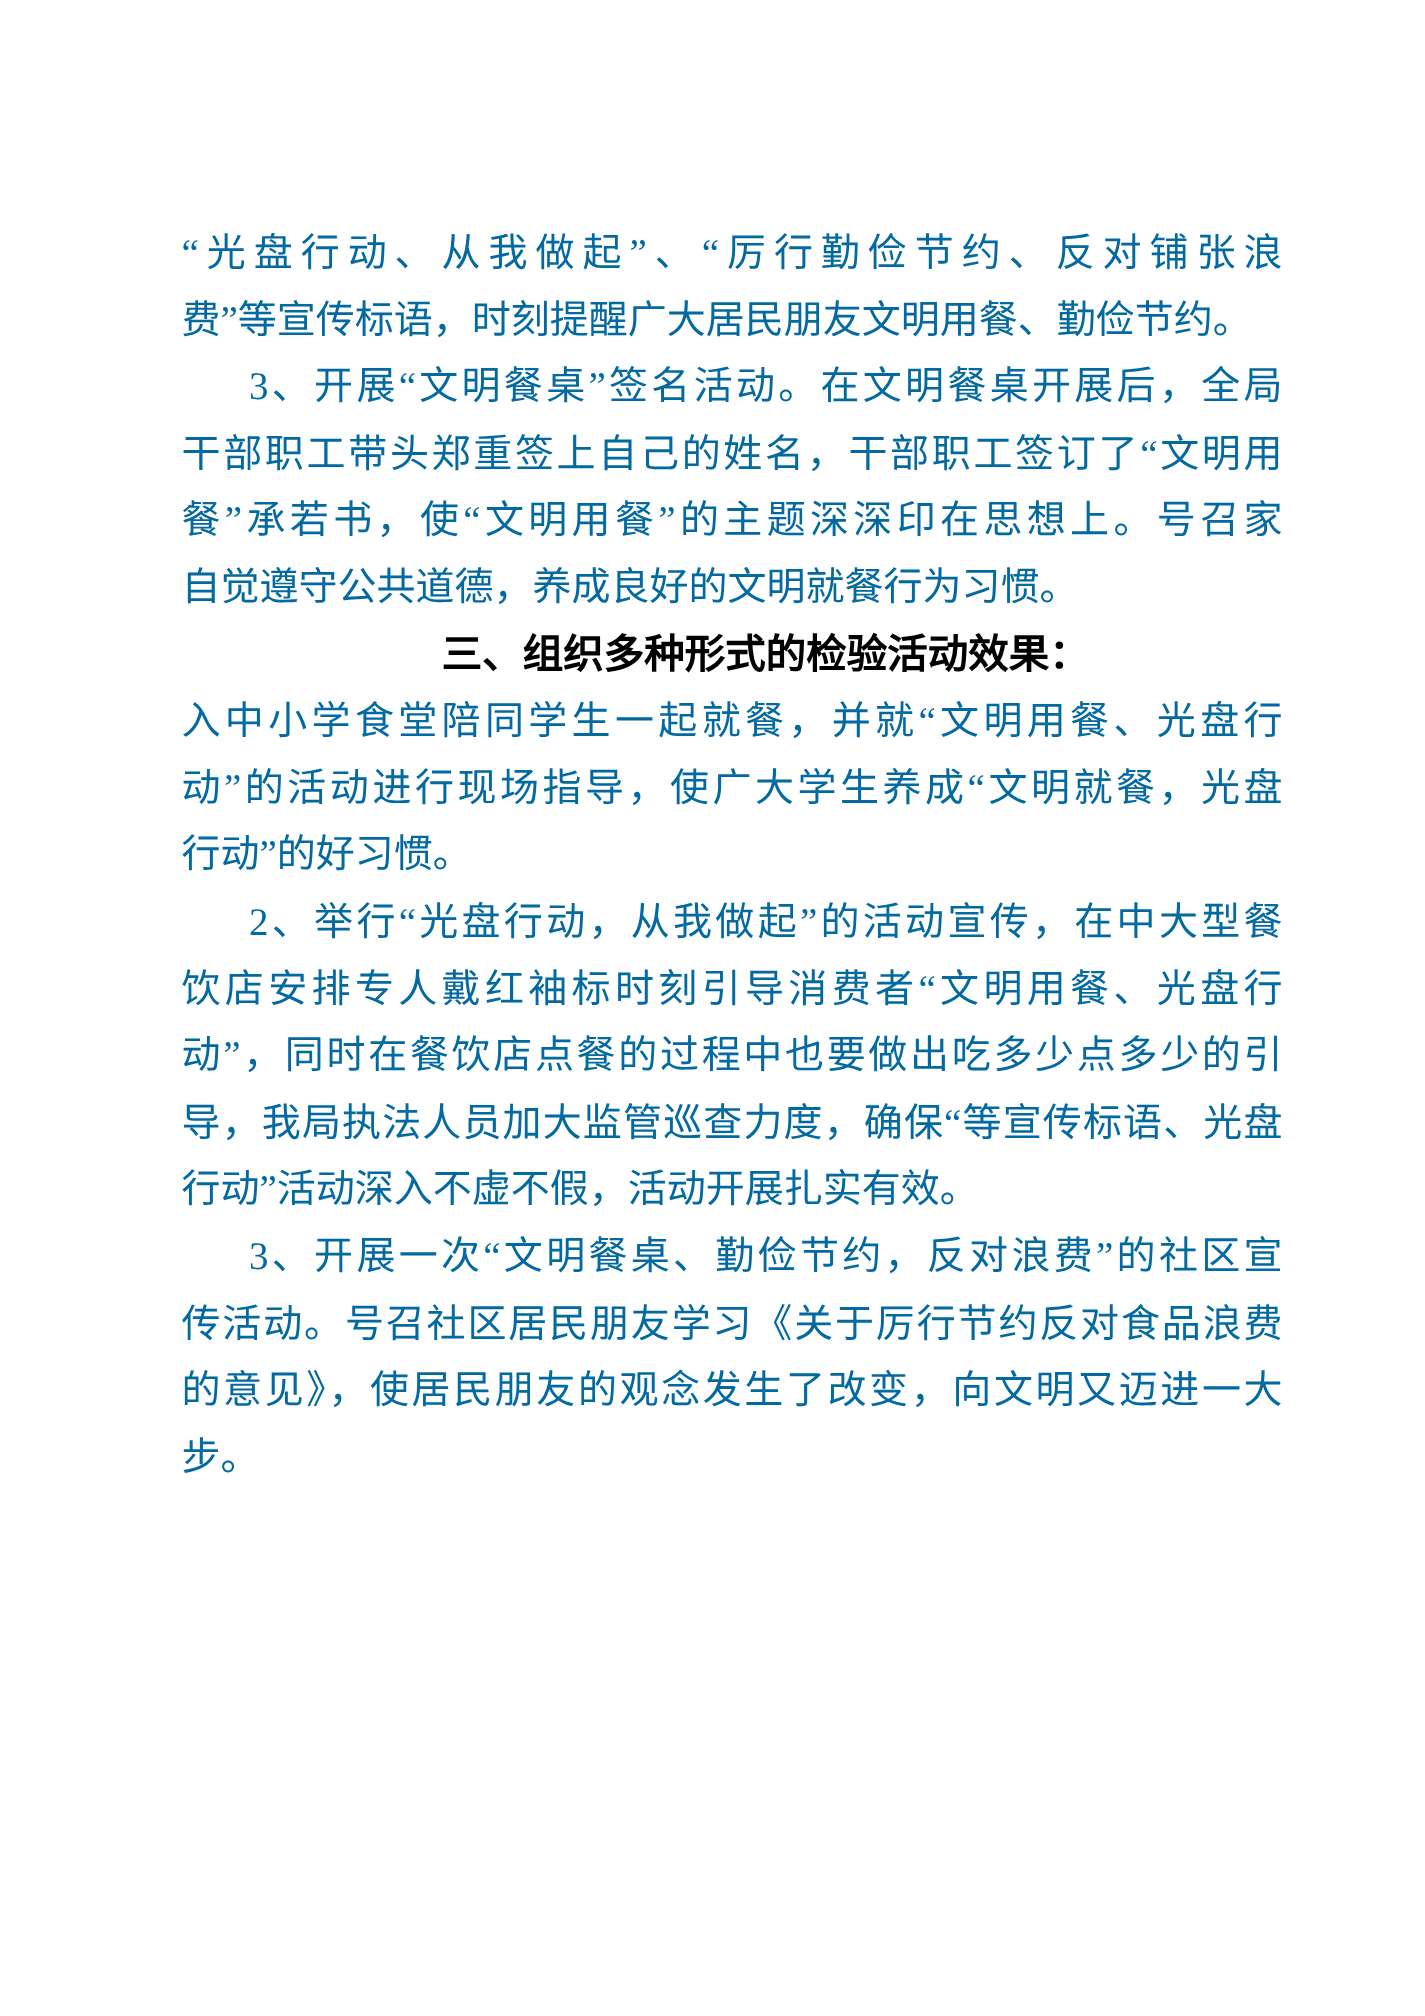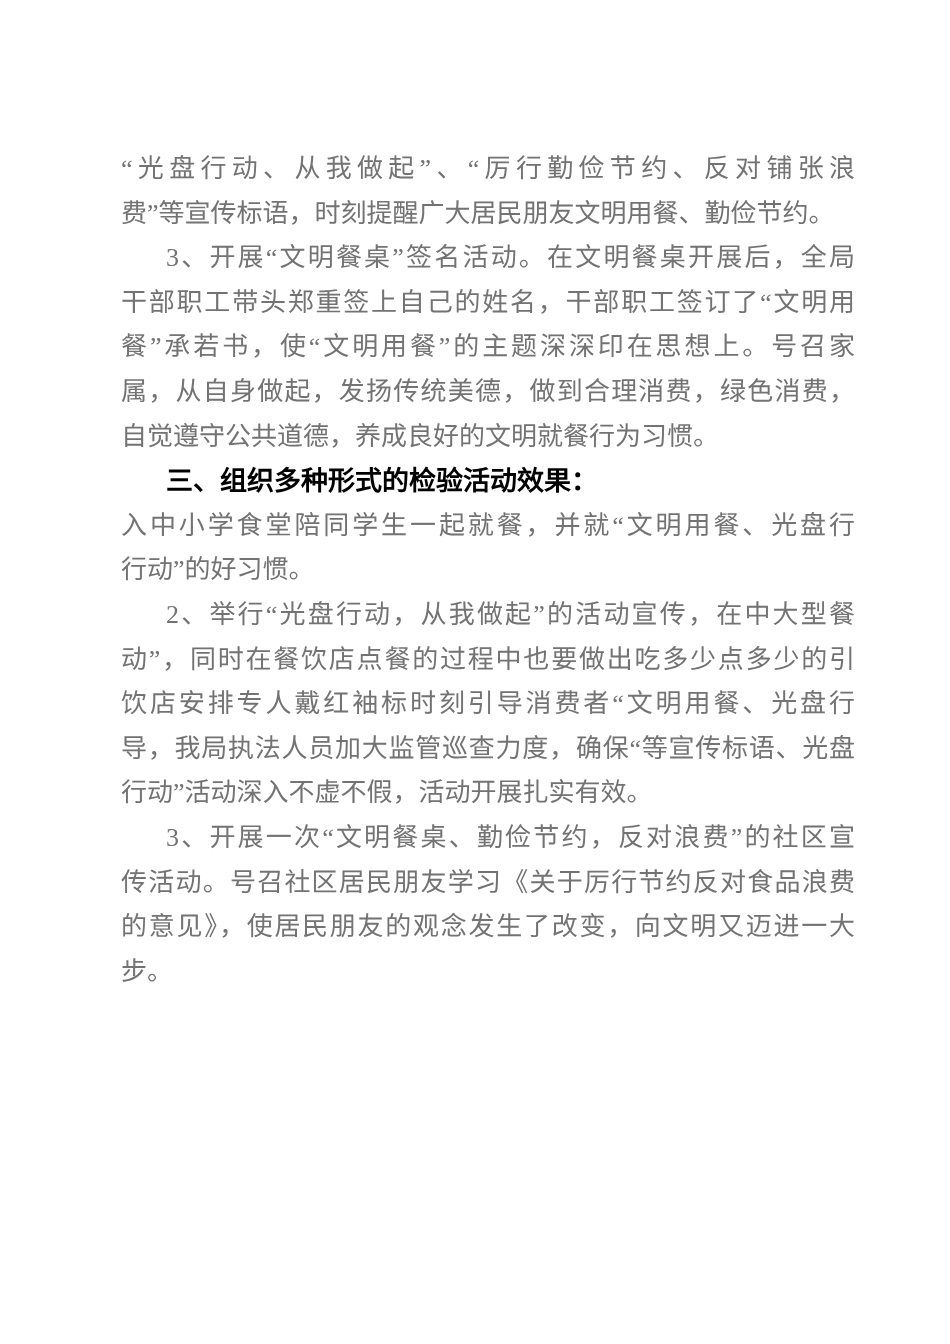--- a/index.html
+++ b/index.html
@@ -22,54 +22,55 @@
   }
   .line {
     height: 44.6px;
     line-height: 44.6px;
     white-space: nowrap;
   }
   .line.body {
     font-family: "Liberation Serif", "DejaVu Serif", serif;
     font-size: 26px;
     font-weight: 400;
-    color: #737373;
+    color: #0369a1;
   }
   .line.heading {
     font-family: "DejaVu Sans", "Liberation Sans", sans-serif;
     font-size: 27px;
     font-weight: 700;
     color: #000000;
   }
   .line.indent {
     padding-left: 45px;
+    text-align: center;
   }
   .line.justify {
     text-align: justify;
     text-align-last: justify;
   }
 </style>
 </head>
 <body>
 
 <div class="page">
   <div class="text-block" id="doc-body">
       <div class="line body justify">“光盘行动、从我做起”、“厉行勤俭节约、反对铺张浪</div>
       <div class="line body">费”等宣传标语，时刻提醒广大居民朋友文明用餐、勤俭节约。</div>
       <div class="line body indent justify">3、开展“文明餐桌”签名活动。在文明餐桌开展后，全局</div>
       <div class="line body justify">干部职工带头郑重签上自己的姓名，干部职工签订了“文明用</div>
       <div class="line body justify">餐”承若书，使“文明用餐”的主题深深印在思想上。号召家</div>
-      <div class="line body justify">属，从自身做起，发扬传统美德，做到合理消费，绿色消费，</div>
       <div class="line body">自觉遵守公共道德，养成良好的文明就餐行为习惯。</div>
       <div class="line heading indent">三、组织多种形式的检验活动效果：</div>
       <div class="line body justify">入中小学食堂陪同学生一起就餐，并就“文明用餐、光盘行</div>
+      <div class="line body justify">动”的活动进行现场指导，使广大学生养成“文明就餐，光盘</div>
       <div class="line body">行动”的好习惯。</div>
       <div class="line body indent justify">2、举行“光盘行动，从我做起”的活动宣传，在中大型餐</div>
+      <div class="line body justify">饮店安排专人戴红袖标时刻引导消费者“文明用餐、光盘行</div>
       <div class="line body justify">动”，同时在餐饮店点餐的过程中也要做出吃多少点多少的引</div>
-      <div class="line body justify">饮店安排专人戴红袖标时刻引导消费者“文明用餐、光盘行</div>
       <div class="line body justify">导，我局执法人员加大监管巡查力度，确保“等宣传标语、光盘</div>
       <div class="line body">行动”活动深入不虚不假，活动开展扎实有效。</div>
       <div class="line body indent justify">3、开展一次“文明餐桌、勤俭节约，反对浪费”的社区宣</div>
       <div class="line body justify">传活动。号召社区居民朋友学习《关于厉行节约反对食品浪费</div>
       <div class="line body justify">的意见》，使居民朋友的观念发生了改变，向文明又迈进一大</div>
       <div class="line body">步。</div>
     </div>
 </div>
 
 </body></html>

